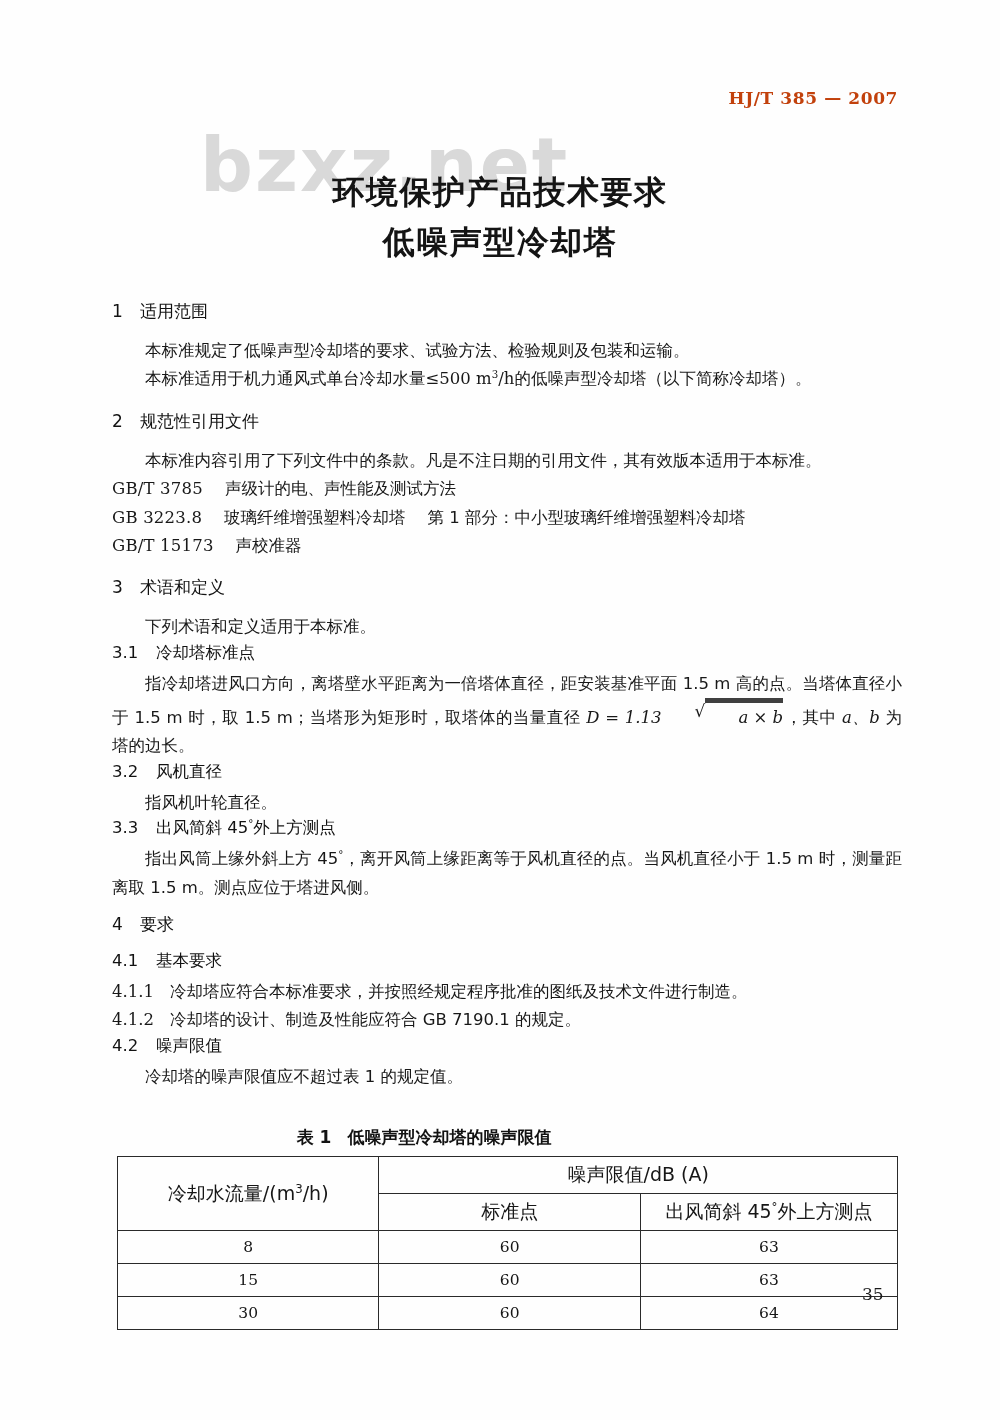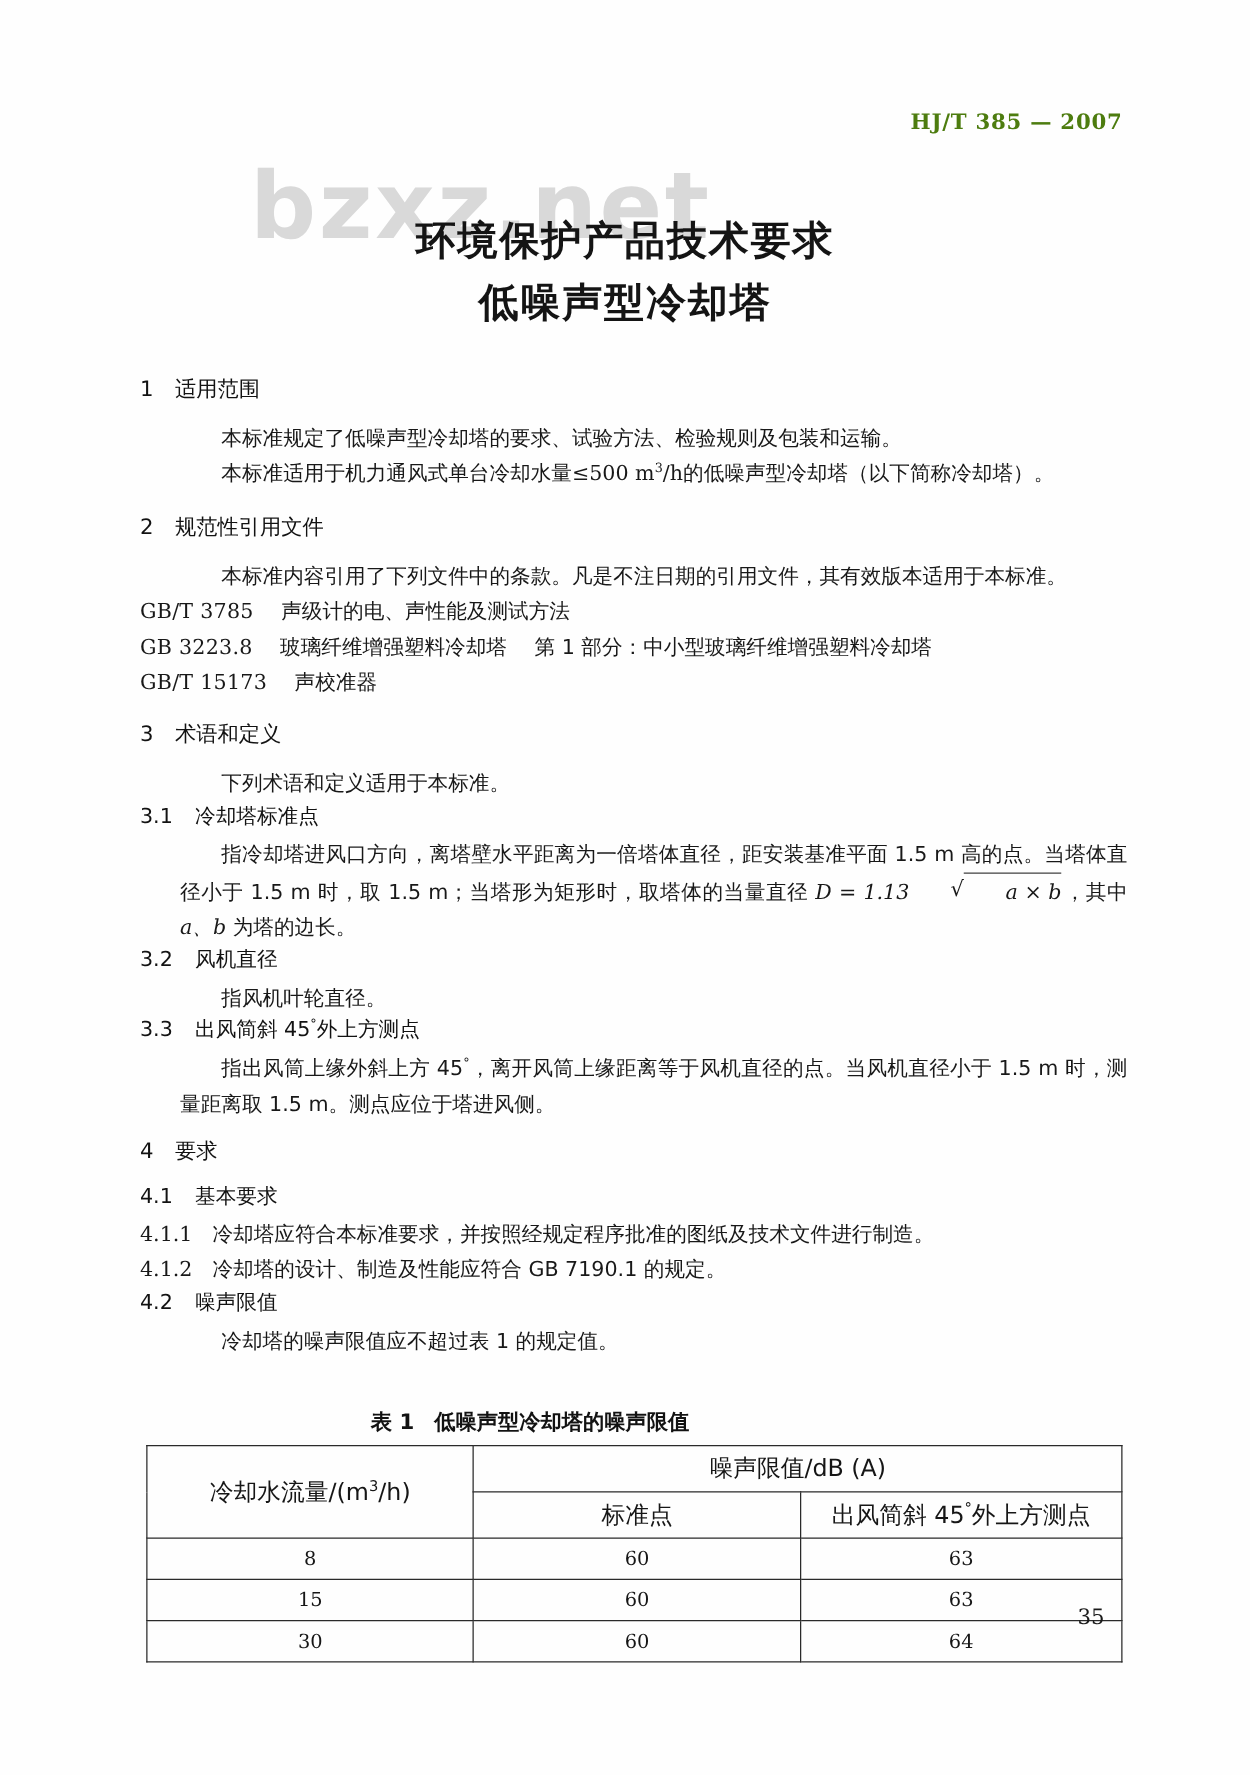--- a/index.html
+++ b/index.html
@@ -25,21 +25,21 @@
 
   
   .doc-header {
     position: absolute;
     top: 88px;
     right: 102px;
     font-family: "DejaVu Serif", "Liberation Serif", serif;
     font-size: 17px;
     font-weight: 700;
     letter-spacing: 0.6px;
-    color: #4d7c0f;
+    color: #c2410c;
     white-space: nowrap;
   }
 
   
   .watermark {
     position: absolute;
     left: 200px;
     top: 128px;
     font-family: "DejaVu Sans", "Liberation Sans", sans-serif;
     font-size: 74px;
@@ -98,21 +98,21 @@
   .h2 .num { display: inline-block; width: 44px; }
 
   p.body {
     font-family: "DejaVu Sans", "Liberation Sans", sans-serif;
     font-size: 16.5px;
     line-height: 1.72;
     margin: 0;
     color: #181818;
     text-align: justify;
   }
-  p.indent { text-indent: 33px; margin-left: 32px; }
+  p.indent { text-indent: 33px; }
 
   .ref-list {
     margin: 0;
     padding: 0;
     list-style: none;
   }
   .ref-list li {
     font-size: 16.5px;
     line-height: 1.72;
     font-family: "DejaVu Sans", "Liberation Sans", sans-serif;
@@ -153,21 +153,21 @@
   .radic::before {
     content: "\221A";
     position: absolute;
     left: 0;
     top: -1px;
     font-style: normal;
     font-size: 1.02em;
   }
   .radic .bar {
     display: inline-block;
-    border-top: 1px solid #404040;
+    border-top: 5px solid #404040;
     padding-top: 1px;
   }
 
   
   .table-caption {
     position: absolute;
     left: 0;
     top: 1126px;
     width: 848px;
     text-align: center;

